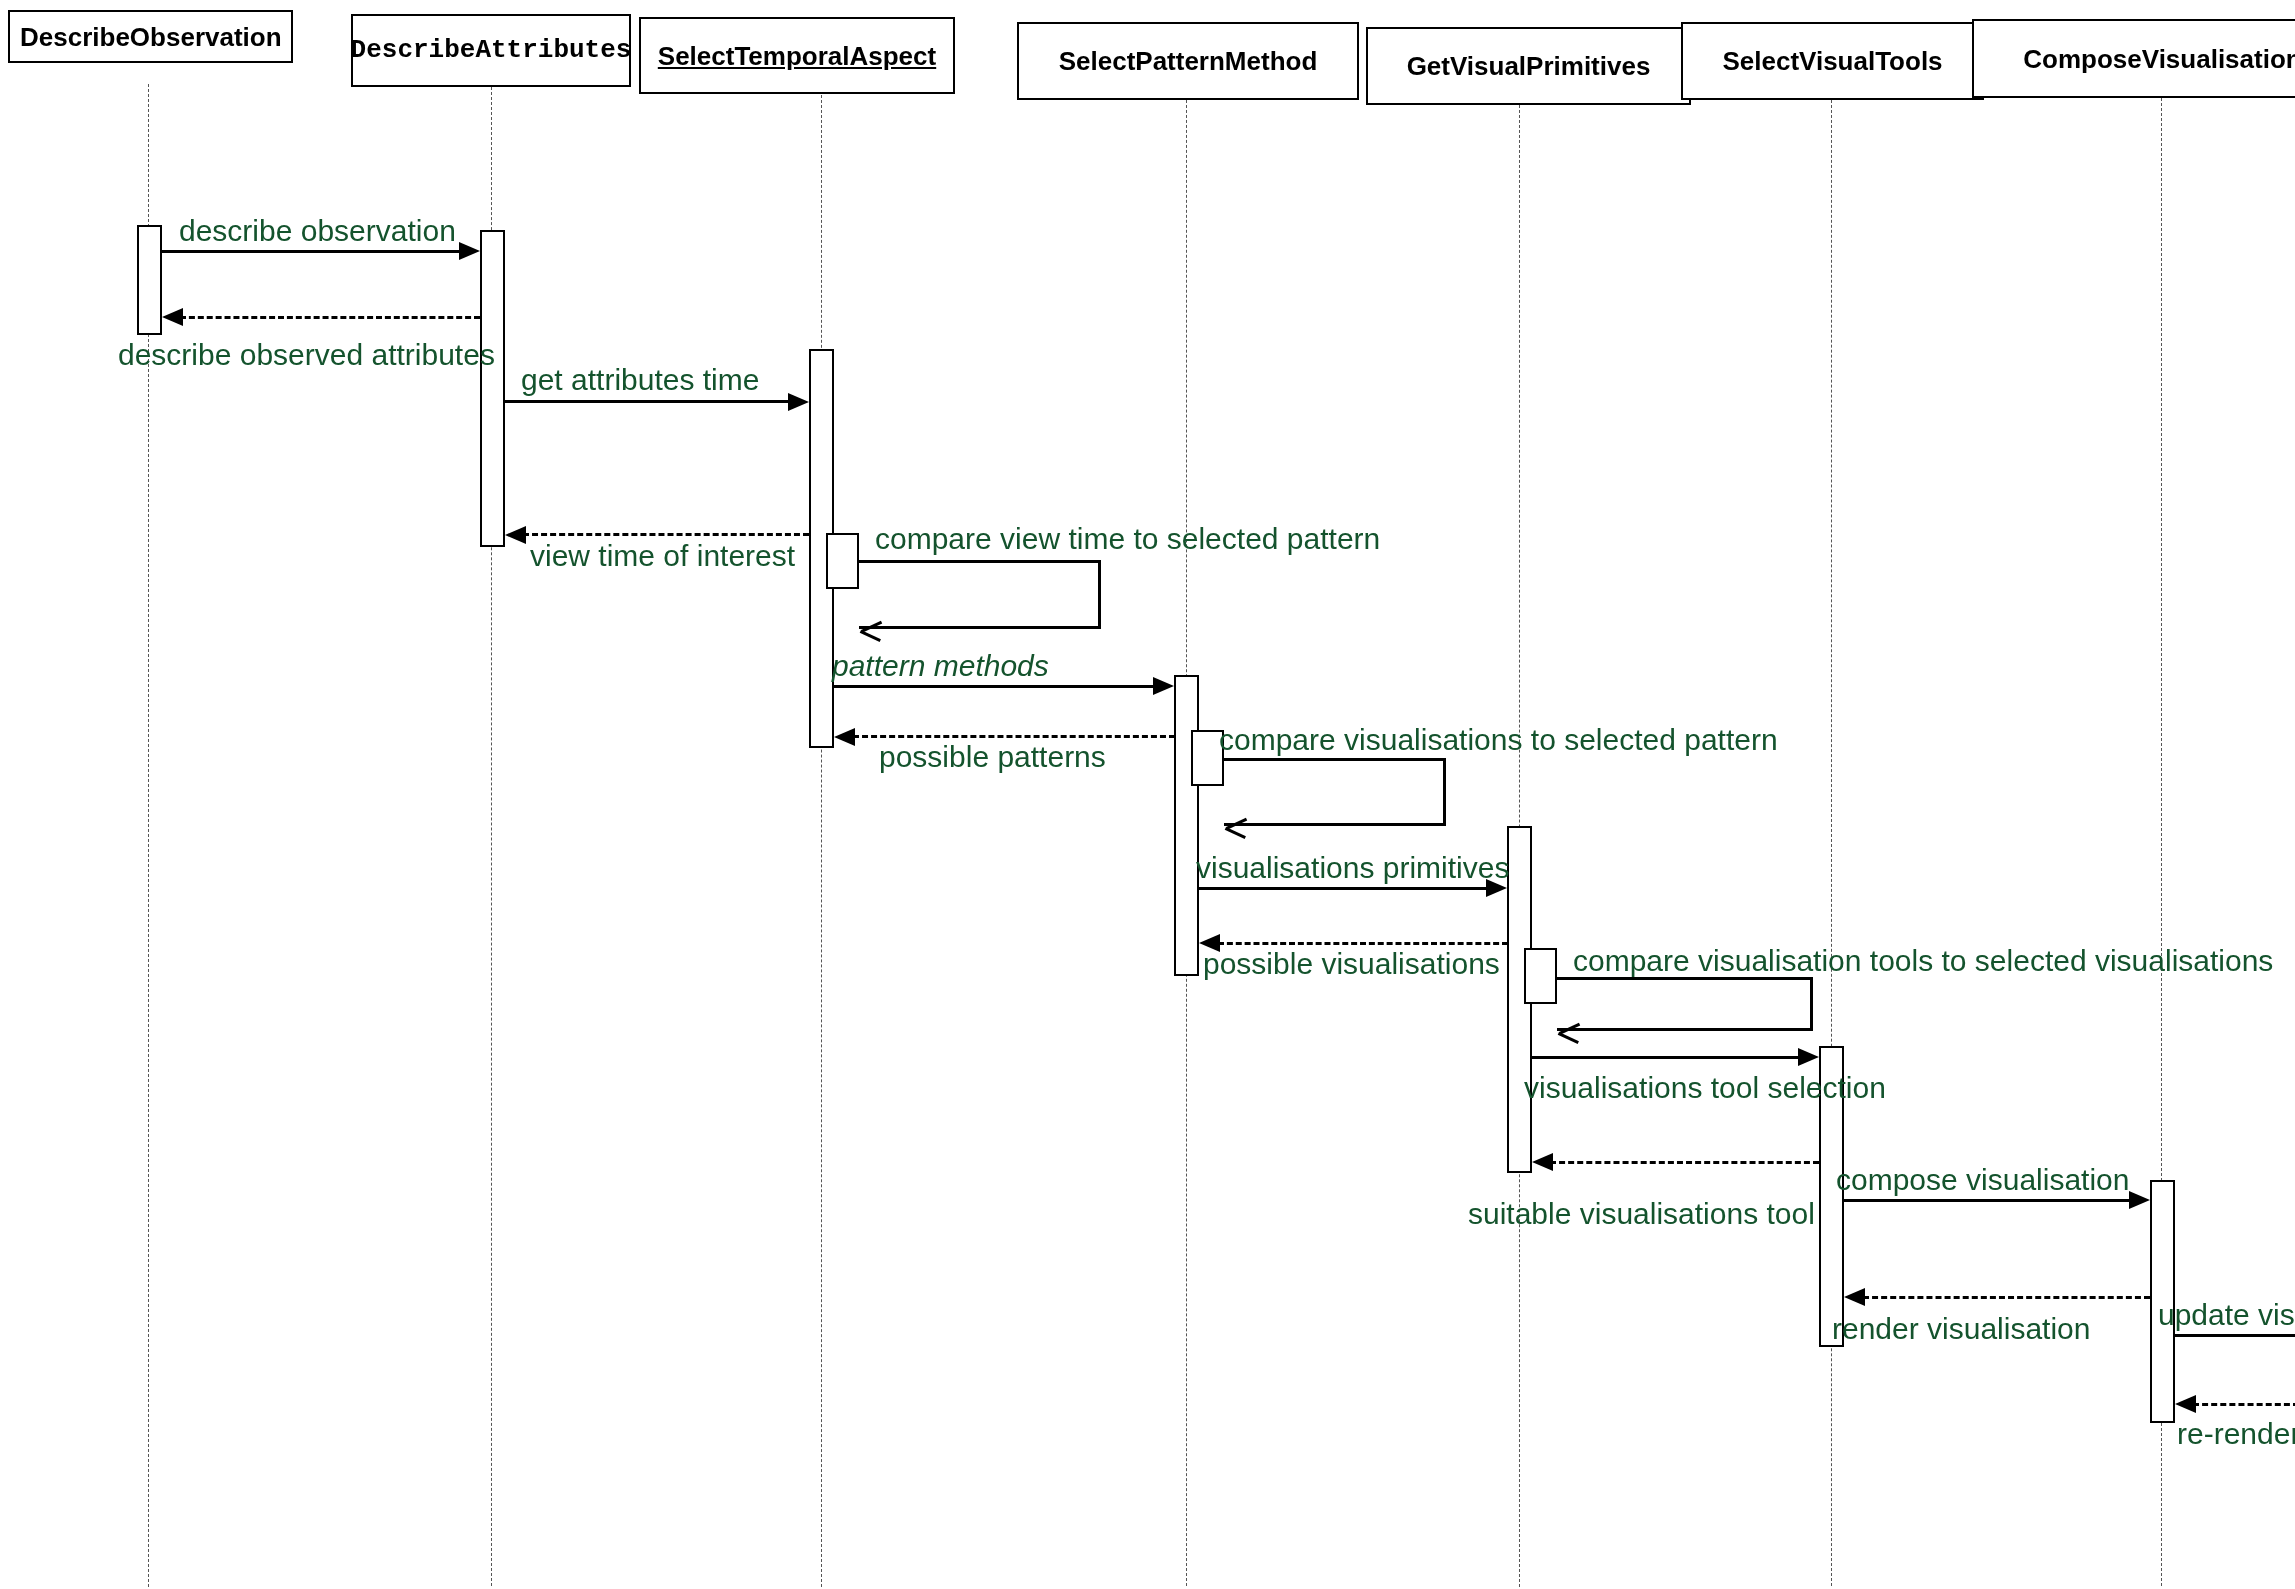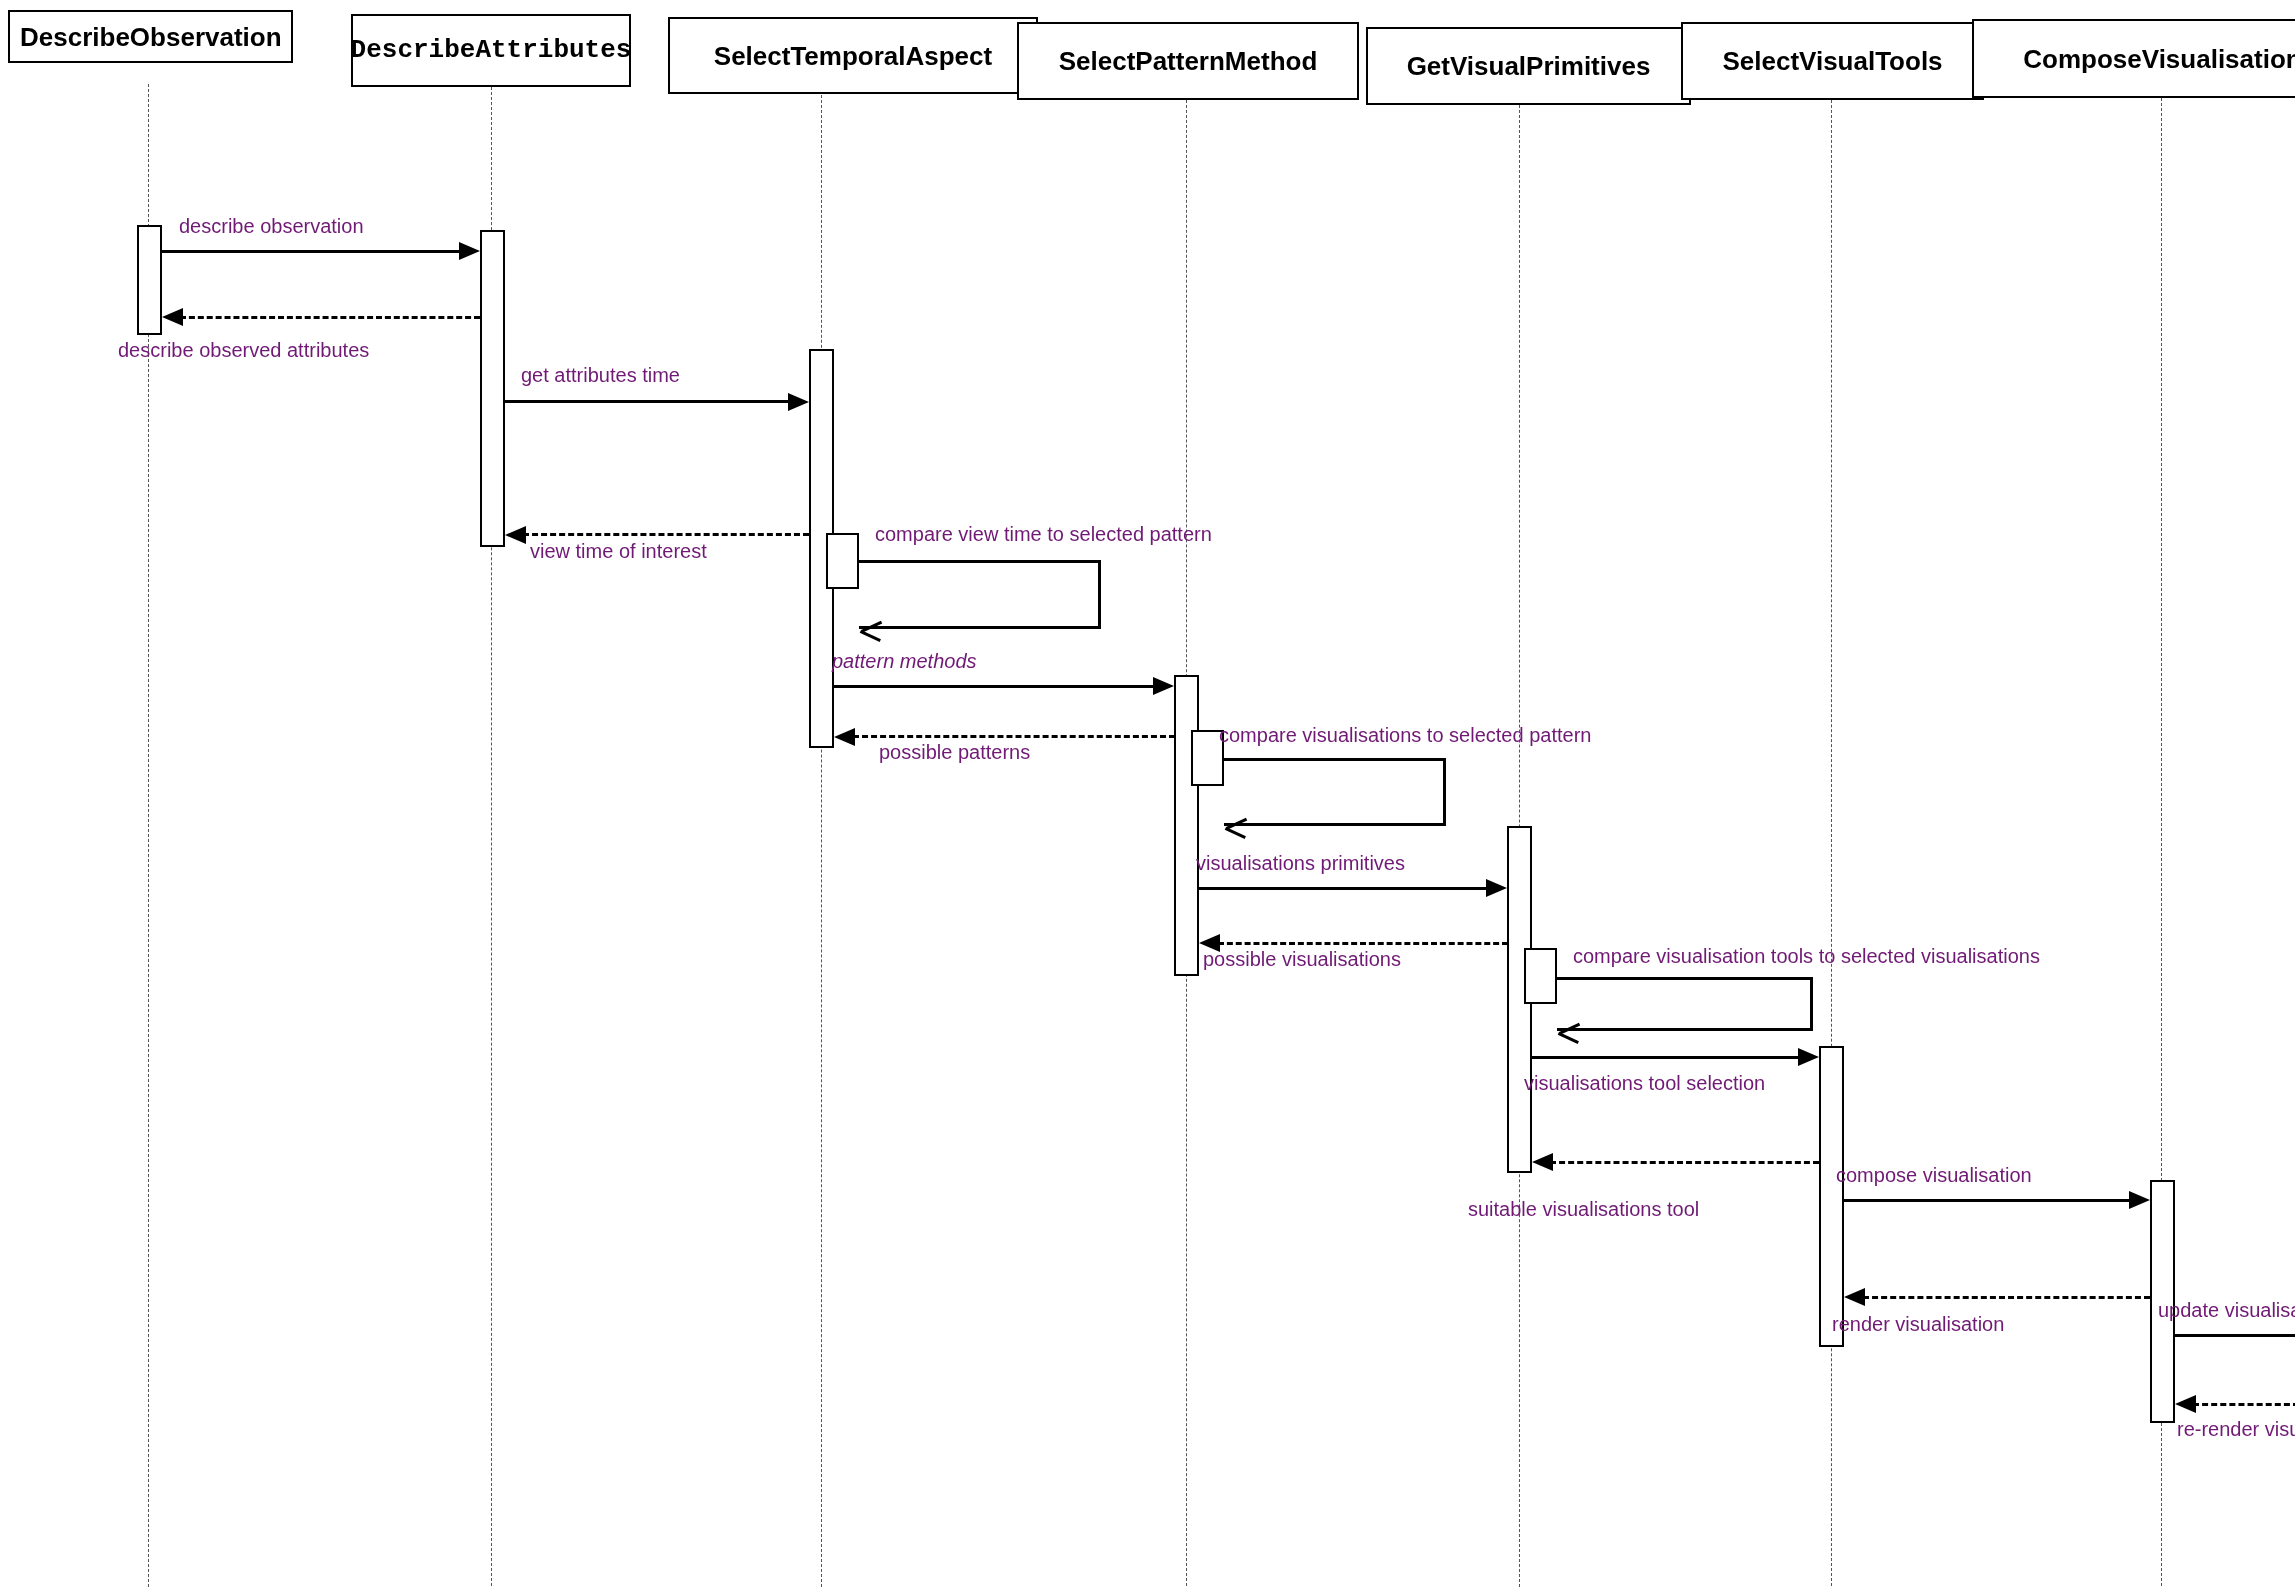--- a/index.html
+++ b/index.html
@@ -79,22 +79,22 @@
     border-top:3.2px solid #000000;
     border-right:3.2px solid #000000;
     border-bottom:3.2px solid #000000;
     border-left:0;
     z-index:6;
   }
 
   
   .mlabel{
     position:absolute;
-    font-size:20px;
-    color:#701a75;
+    font-size:30px;
+    color:#14532d;
     white-space:nowrap;
     line-height:1;
     z-index:9;
   }
 </style>
 </head>
 <body>
 
 <div id="canvas">
   <div id="lifelines">
@@ -170,21 +170,21 @@
       <div class="head left" style="top: 1395px; left: 2175px;"></div>
       <div class="mlabel" style="left: 2177px; top: 1419px;">re-render visualisation</div>
     </div>
   <div id="headers">
       <div class="pbox" style="left: 8.3px; top: 10px; width: 285px; height: 53px;">
         <span class="plabel">DescribeObservation</span>
       </div>
       <div class="pbox" style="left: 351px; top: 13.8px; width: 280px; height: 73px; font-family: Liberation Mono, monospace;">
         <span class="plabel">DescribeAttributes</span>
       </div>
-      <div class="pbox" style="left: 668px; top: 17.4px; width: 370px; height: 77px;">
+      <div class="pbox" style="left: 639px; top: 17.4px; width: 316px; height: 77px; text-decoration: underline;">
         <span class="plabel">SelectTemporalAspect</span>
       </div>
       <div class="pbox" style="left: 1017px; top: 22px; width: 342px; height: 78px; justify-content: center;">
         <span class="plabel">SelectPatternMethod</span>
       </div>
       <div class="pbox" style="left: 1366px; top: 27px; width: 325px; height: 78px;">
         <span class="plabel">GetVisualPrimitives</span>
       </div>
       <div class="pbox" style="left: 1681px; top: 22px; width: 303px; height: 78px;">
         <span class="plabel">SelectVisualTools</span>

